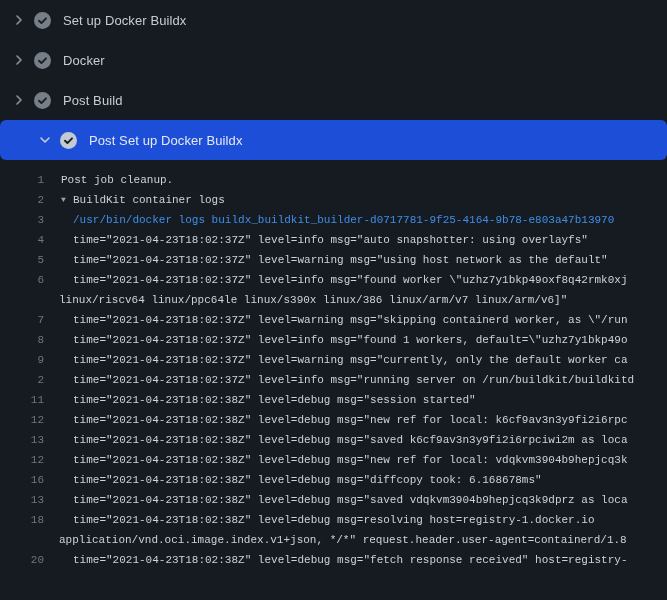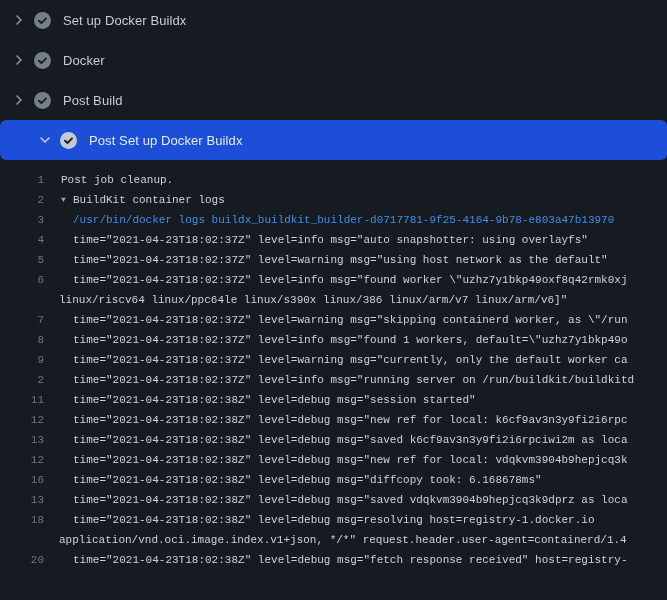--- a/index.html
+++ b/index.html
@@ -135,15 +135,15 @@
     <div class="row kind-child"><span class="ln">8</span><span class="lt">time="2021-04-23T18:02:37Z" level=info msg="found 1 workers, default=\"uzhz7y1bkp49o</span></div>
     <div class="row kind-child"><span class="ln">9</span><span class="lt">time="2021-04-23T18:02:37Z" level=warning msg="currently, only the default worker ca</span></div>
     <div class="row kind-child"><span class="ln">2</span><span class="lt">time="2021-04-23T18:02:37Z" level=info msg="running server on /run/buildkit/buildkitd</span></div>
     <div class="row kind-child"><span class="ln">11</span><span class="lt">time="2021-04-23T18:02:38Z" level=debug msg="session started"</span></div>
     <div class="row kind-child"><span class="ln">12</span><span class="lt">time="2021-04-23T18:02:38Z" level=debug msg="new ref for local: k6cf9av3n3y9fi2i6rpc</span></div>
     <div class="row kind-child"><span class="ln">13</span><span class="lt">time="2021-04-23T18:02:38Z" level=debug msg="saved k6cf9av3n3y9fi2i6rpciwi2m as loca</span></div>
     <div class="row kind-child"><span class="ln">12</span><span class="lt">time="2021-04-23T18:02:38Z" level=debug msg="new ref for local: vdqkvm3904b9hepjcq3k</span></div>
     <div class="row kind-child"><span class="ln">16</span><span class="lt">time="2021-04-23T18:02:38Z" level=debug msg="diffcopy took: 6.168678ms"</span></div>
     <div class="row kind-child"><span class="ln">13</span><span class="lt">time="2021-04-23T18:02:38Z" level=debug msg="saved vdqkvm3904b9hepjcq3k9dprz as loca</span></div>
     <div class="row kind-child"><span class="ln">18</span><span class="lt">time="2021-04-23T18:02:38Z" level=debug msg=resolving host=registry-1.docker.io</span></div>
-    <div class="row kind-wrap"><span class="ln"></span><span class="lt">application/vnd.oci.image.index.v1+json, */*" request.header.user-agent=containerd/1.4</span></div>
+    <div class="row kind-wrap"><span class="ln"></span><span class="lt">application/vnd.oci.image.index.v1+json, */*" request.header.user-agent=containerd/1.8</span></div>
     <div class="row kind-child"><span class="ln">20</span><span class="lt">time="2021-04-23T18:02:38Z" level=debug msg="fetch response received" host=registry-</span></div>
   </div>
 
 </body></html>

